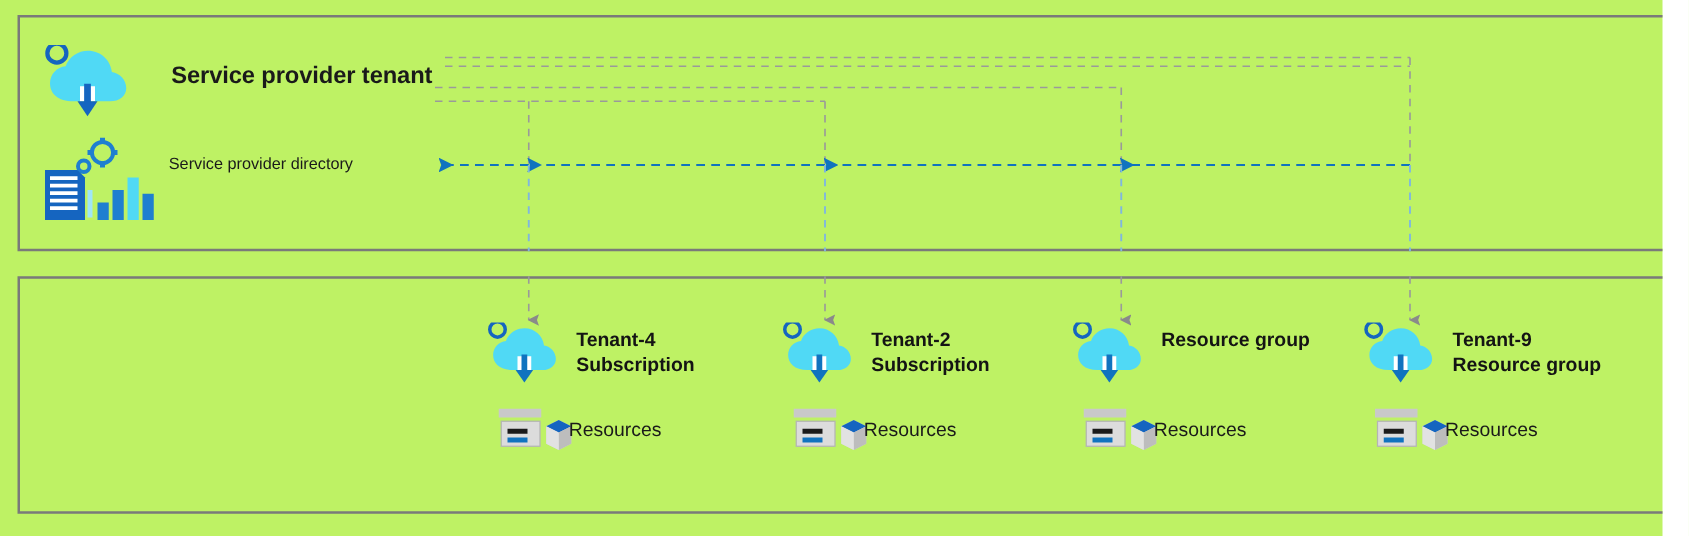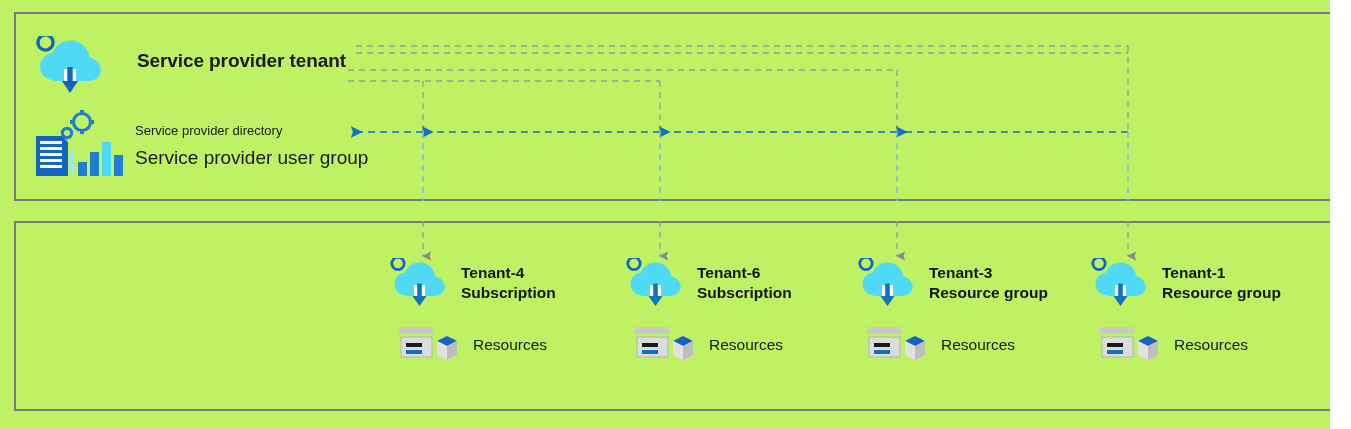--- a/index.html
+++ b/index.html
@@ -81,21 +81,21 @@
     left: 72px; top: 5px;
     font-size: 15.5px;
     font-weight: bold;
     color: #141414;
     line-height: 1.32;
     white-space: nowrap;
   }
   .tenant-res-pos { position: absolute; left: 8px; top: 68px; }
   .tenant-res-label {
     position: absolute;
-    left: 84px; top: 78px;
+    left: 66px; top: 78px;
     font-size: 15.5px;
     font-weight: normal;
     color: #1a1a1a;
     white-space: nowrap;
   }
 
   
   #connectors {
     position: absolute;
     left: 0; top: 0;
@@ -194,21 +194,20 @@
 
       <rect x="44" y="52" width="9" height="14" fill="#1f7fd0"></rect>
       <rect x="56" y="42" width="9" height="24" fill="#1f7fd0"></rect>
       <rect x="68" y="32" width="9" height="34" fill="#50D9F5"></rect>
       <rect x="80" y="45" width="9" height="21" fill="#1f7fd0"></rect>
     </svg>
   </div>
 
   <div class="txt" id="label-provider-tenant">Service provider tenant</div>
   <div class="txt" id="label-provider-directory">Service provider directory</div>
-  <div class="txt" id="label-provider-usergroup">Service provider user group</div>
 
 
   <div id="tenant-host">
   <div class="tenant-group" style="left: 389px;">
     <span class="tenant-cloud-pos">
       <svg class="tenant-cloud" viewBox="0 0 62 52" xmlns="http://www.w3.org/2000/svg">
         <path d="M9 5.5 m-6.2 0 a6.2 6.2 0 1 0 12.4 0 a6.2 6.2 0 1 0 -12.4 0" fill="none" stroke="#1565c0" stroke-width="2.8"></path>
         <path d="M21 38 C10.5 38 5.5 32.5 5.5 26 C5.5 20.2 10 15.2 15.8 14.8
                  C17.8 8.6 24 4.5 30.6 4.5 C38.8 4.5 45.4 10.6 46.2 18.4
                  C51.6 19.2 55.7 23.8 55.7 29.1 C55.7 34.1 51.1 38 45 38 Z" fill="#50D9F5"></path>
@@ -246,21 +245,21 @@
         <path d="M21 38 C10.5 38 5.5 32.5 5.5 26 C5.5 20.2 10 15.2 15.8 14.8
                  C17.8 8.6 24 4.5 30.6 4.5 C38.8 4.5 45.4 10.6 46.2 18.4
                  C51.6 19.2 55.7 23.8 55.7 29.1 C55.7 34.1 51.1 38 45 38 Z" fill="#50D9F5"></path>
         <rect x="25" y="27" width="11" height="11" fill="#ffffff"></rect>
         <path d="M30.5 25.5 L30.5 42" stroke="#1073bf" stroke-width="4.6" fill="none"></path>
         <path d="M23.5 38 L30.5 48 L37.5 38 Z" fill="#1073bf"></path>
       </svg>
     </span>
 
     <div class="tenant-label">
-      <div>Tenant-6</div>
+      <div>Tenant-2</div>
       <div>Subscription</div>
     </div>
 
     <span class="tenant-res-pos">
       <svg class="tenant-res" viewBox="0 0 62 40" xmlns="http://www.w3.org/2000/svg">
         <rect x="2" y="1" width="34" height="7" fill="#c9c9c9"></rect>
         <rect x="4" y="11" width="31" height="20" fill="#dcdcdc" stroke="#b4b4b4" stroke-width="1"></rect>
         <rect x="9" y="17" width="16" height="4" fill="#1a1a1a"></rect>
         <rect x="9" y="24" width="16" height="4" fill="#1073bf"></rect>
         <path d="M40 15 L50 10 L60 15 L60 29 L50 34 L40 29 Z" fill="#d2d2d2"></path>
@@ -280,21 +279,20 @@
         <path d="M21 38 C10.5 38 5.5 32.5 5.5 26 C5.5 20.2 10 15.2 15.8 14.8
                  C17.8 8.6 24 4.5 30.6 4.5 C38.8 4.5 45.4 10.6 46.2 18.4
                  C51.6 19.2 55.7 23.8 55.7 29.1 C55.7 34.1 51.1 38 45 38 Z" fill="#50D9F5"></path>
         <rect x="25" y="27" width="11" height="11" fill="#ffffff"></rect>
         <path d="M30.5 25.5 L30.5 42" stroke="#1073bf" stroke-width="4.6" fill="none"></path>
         <path d="M23.5 38 L30.5 48 L37.5 38 Z" fill="#1073bf"></path>
       </svg>
     </span>
 
     <div class="tenant-label">
-      <div>Tenant-3</div>
       <div>Resource group</div>
     </div>
 
     <span class="tenant-res-pos">
       <svg class="tenant-res" viewBox="0 0 62 40" xmlns="http://www.w3.org/2000/svg">
         <rect x="2" y="1" width="34" height="7" fill="#c9c9c9"></rect>
         <rect x="4" y="11" width="31" height="20" fill="#dcdcdc" stroke="#b4b4b4" stroke-width="1"></rect>
         <rect x="9" y="17" width="16" height="4" fill="#1a1a1a"></rect>
         <rect x="9" y="24" width="16" height="4" fill="#1073bf"></rect>
         <path d="M40 15 L50 10 L60 15 L60 29 L50 34 L40 29 Z" fill="#d2d2d2"></path>
@@ -314,21 +312,21 @@
         <path d="M21 38 C10.5 38 5.5 32.5 5.5 26 C5.5 20.2 10 15.2 15.8 14.8
                  C17.8 8.6 24 4.5 30.6 4.5 C38.8 4.5 45.4 10.6 46.2 18.4
                  C51.6 19.2 55.7 23.8 55.7 29.1 C55.7 34.1 51.1 38 45 38 Z" fill="#50D9F5"></path>
         <rect x="25" y="27" width="11" height="11" fill="#ffffff"></rect>
         <path d="M30.5 25.5 L30.5 42" stroke="#1073bf" stroke-width="4.6" fill="none"></path>
         <path d="M23.5 38 L30.5 48 L37.5 38 Z" fill="#1073bf"></path>
       </svg>
     </span>
 
     <div class="tenant-label">
-      <div>Tenant-1</div>
+      <div>Tenant-9</div>
       <div>Resource group</div>
     </div>
 
     <span class="tenant-res-pos">
       <svg class="tenant-res" viewBox="0 0 62 40" xmlns="http://www.w3.org/2000/svg">
         <rect x="2" y="1" width="34" height="7" fill="#c9c9c9"></rect>
         <rect x="4" y="11" width="31" height="20" fill="#dcdcdc" stroke="#b4b4b4" stroke-width="1"></rect>
         <rect x="9" y="17" width="16" height="4" fill="#1a1a1a"></rect>
         <rect x="9" y="24" width="16" height="4" fill="#1073bf"></rect>
         <path d="M40 15 L50 10 L60 15 L60 29 L50 34 L40 29 Z" fill="#d2d2d2"></path>

